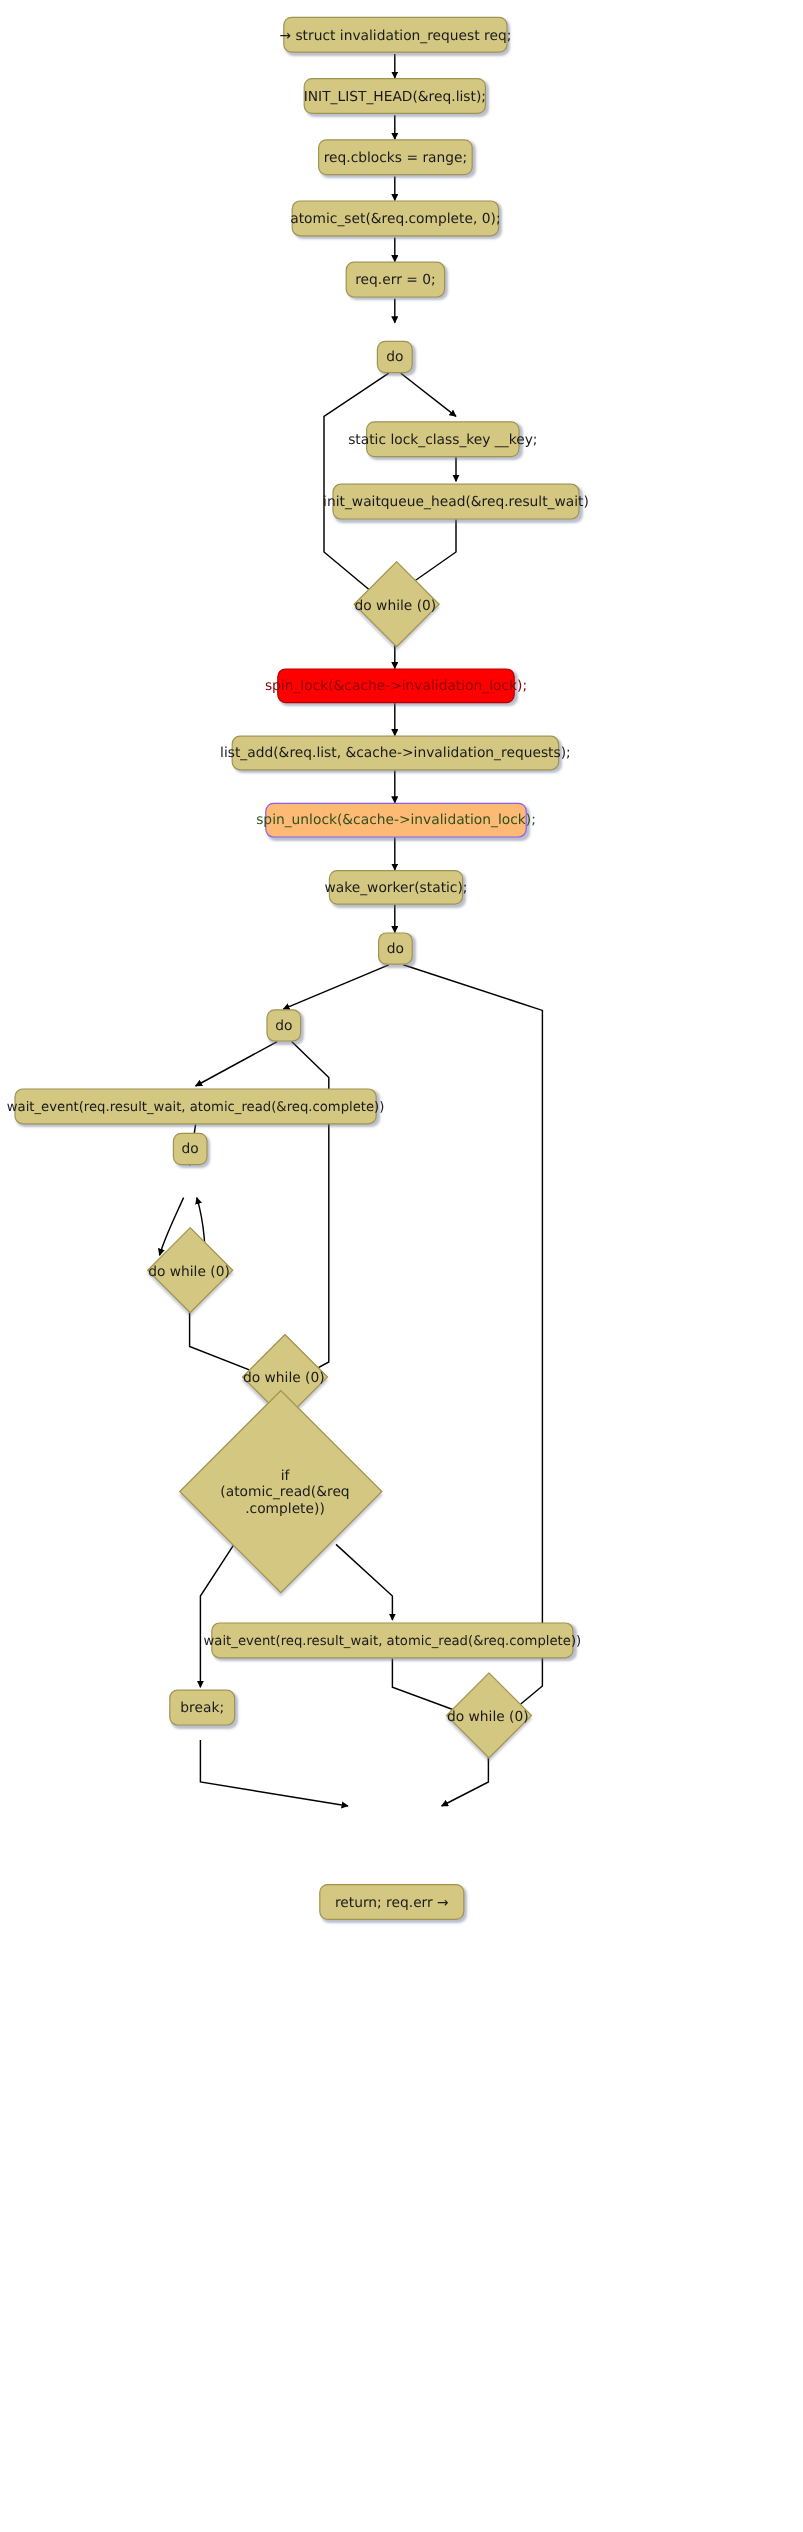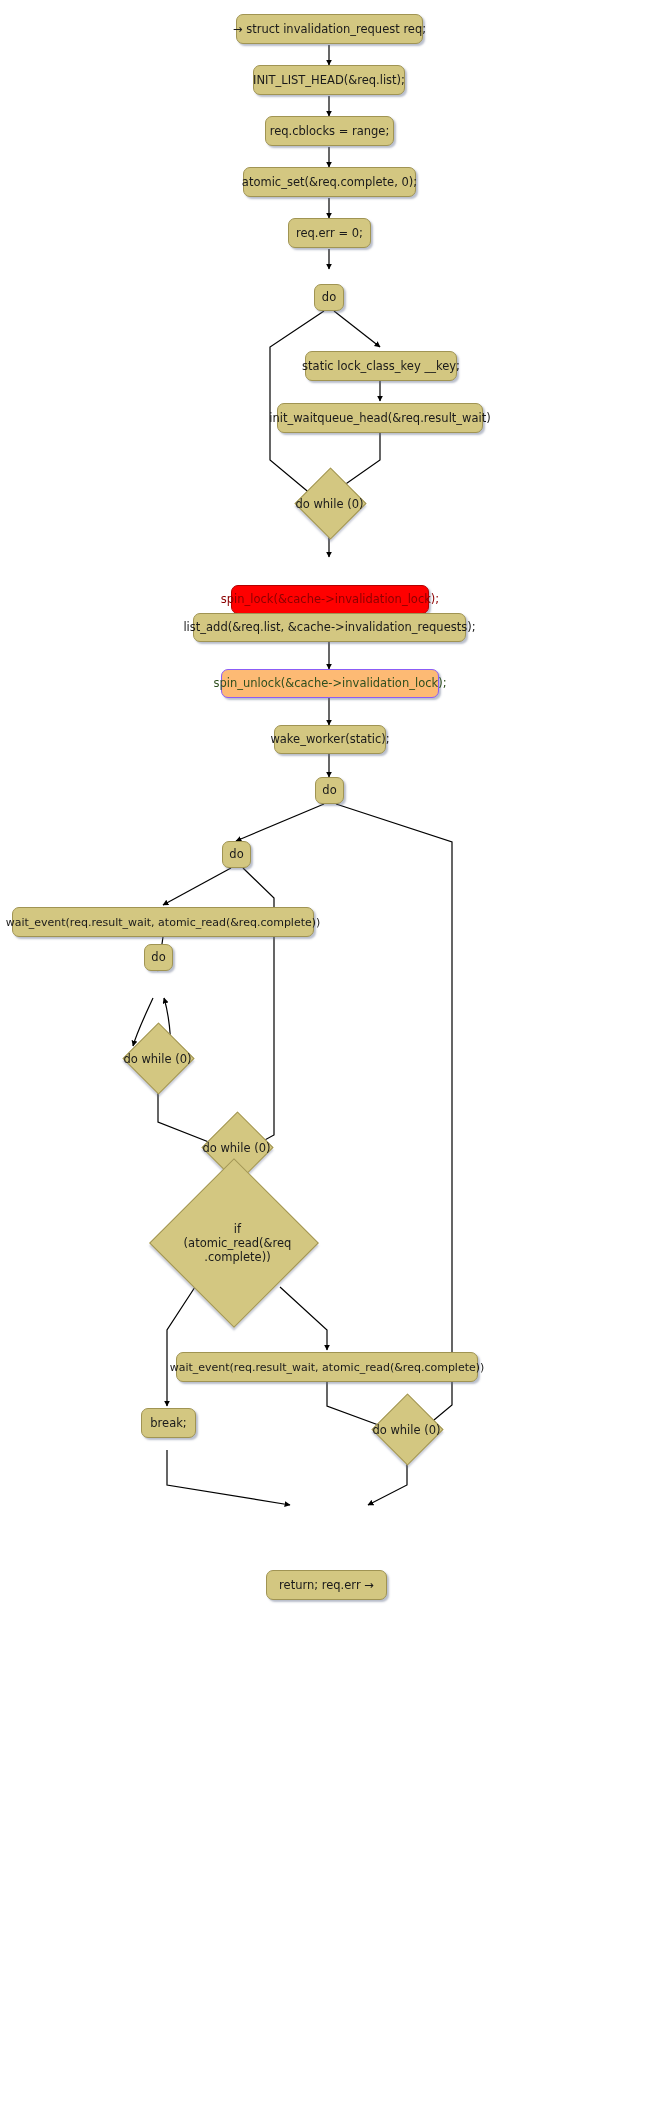--- a/index.html
+++ b/index.html
@@ -112,34 +112,34 @@
   </div>
 
   <div class="node act" style="left:288px;top:218px;width:83px;height:30px;">
     <span>req.err = 0;</span>
   </div>
 
   <div class="node act" style="left:314px;top:284px;width:30px;height:27px;">
     <span>do</span>
   </div>
 
-  <div class="node act" style="left:305px;top:351px;width:152px;height:30px;">
+  <div class="node act" style="left:305px;top:351px;width:128px;height:30px;">
     <span>static lock_class_key __key;</span>
   </div>
 
   <div class="node act" style="left:277px;top:403px;width:206px;height:30px;">
     <span>init_waitqueue_head(&amp;req.result_wait)</span>
   </div>
 
   <div class="diamond" style="left:281px;top:478px;width:97px;height:52px;">
     <div class="dshape" style="left:24px;top:0px;width:49px;height:49px;"></div>
     <div class="dlabel">do while (0)</div>
   </div>
 
-  <div class="node act red" style="left:231px;top:585px;width:198px;height:29px;">
+  <div class="node act red" style="left:231px;top:557px;width:198px;height:29px;">
     <span>spin_lock(&amp;cache-&gt;invalidation_lock);</span>
   </div>
 
   <div class="node act" style="left:193px;top:613px;width:273px;height:29px;">
     <span>list_add(&amp;req.list, &amp;cache-&gt;invalidation_requests);</span>
   </div>
 
   <div class="node act green" style="left:221px;top:669px;width:218px;height:29px;">
     <span>spin_unlock(&amp;cache-&gt;invalidation_lock);</span>
   </div>

